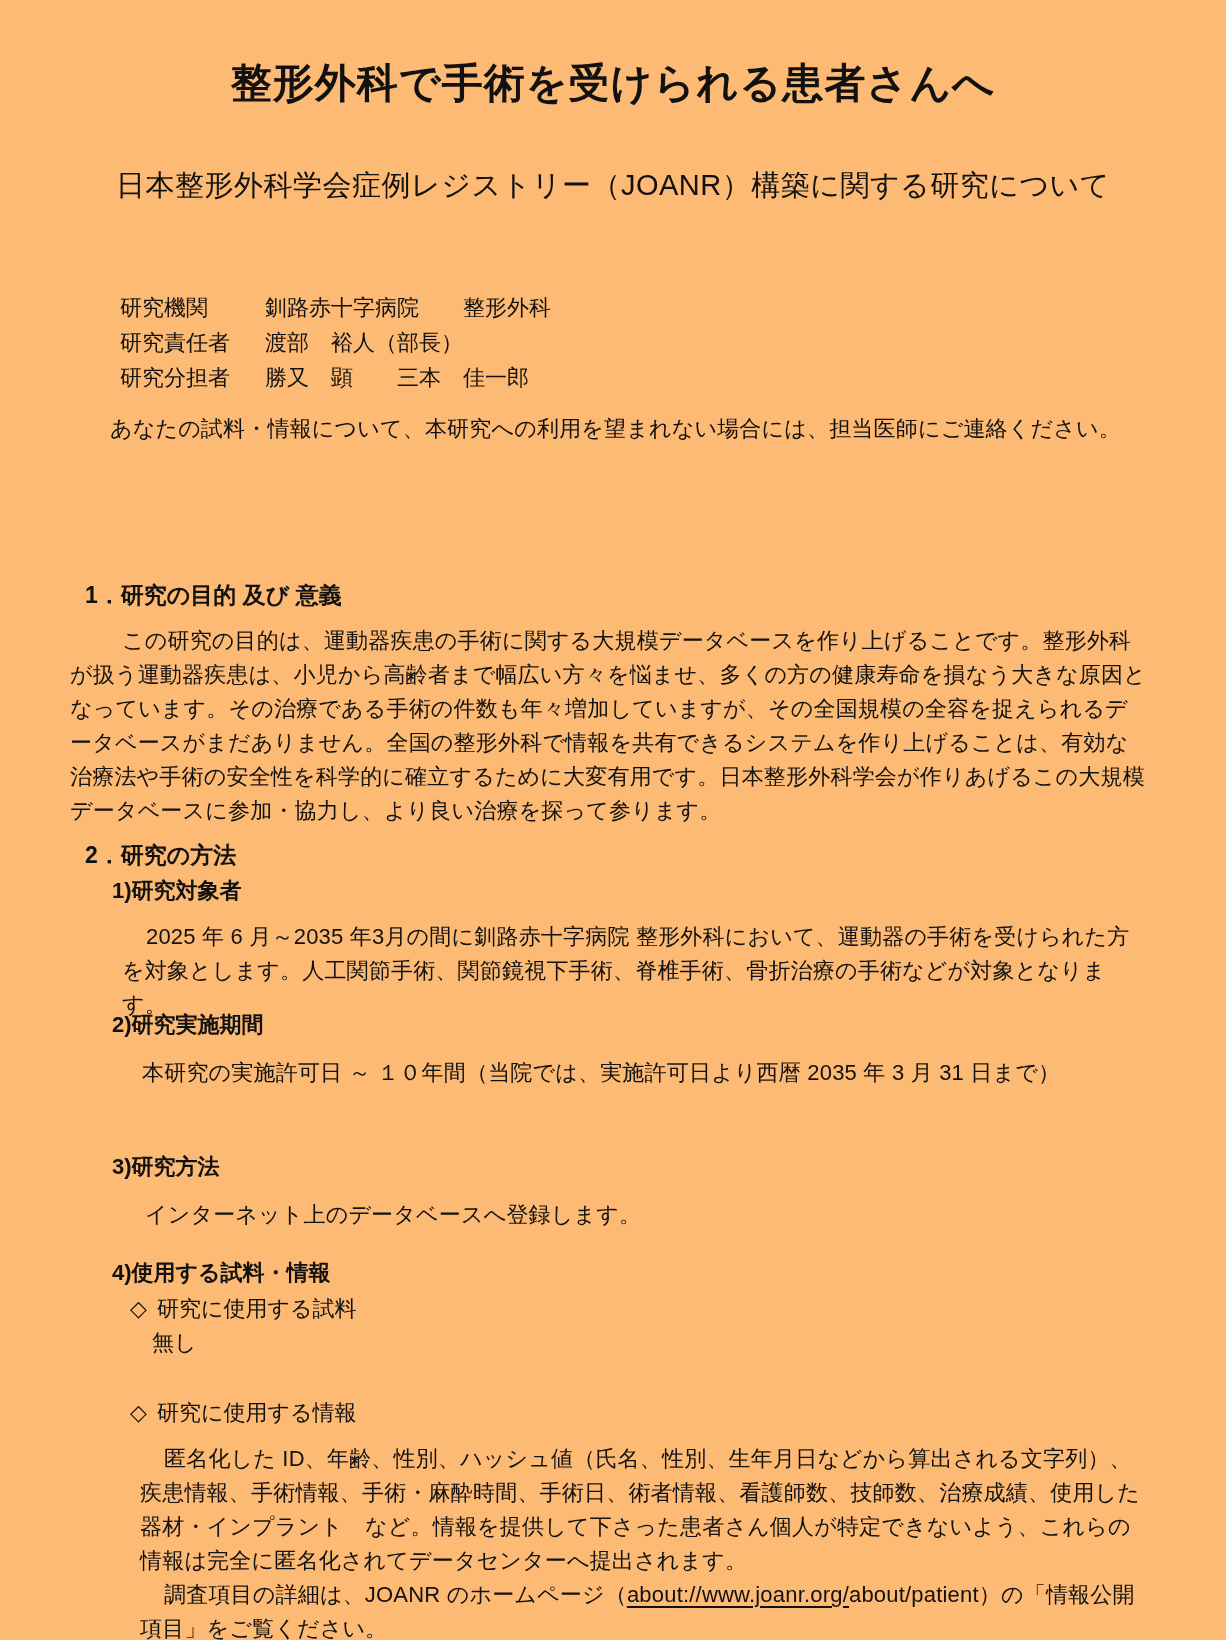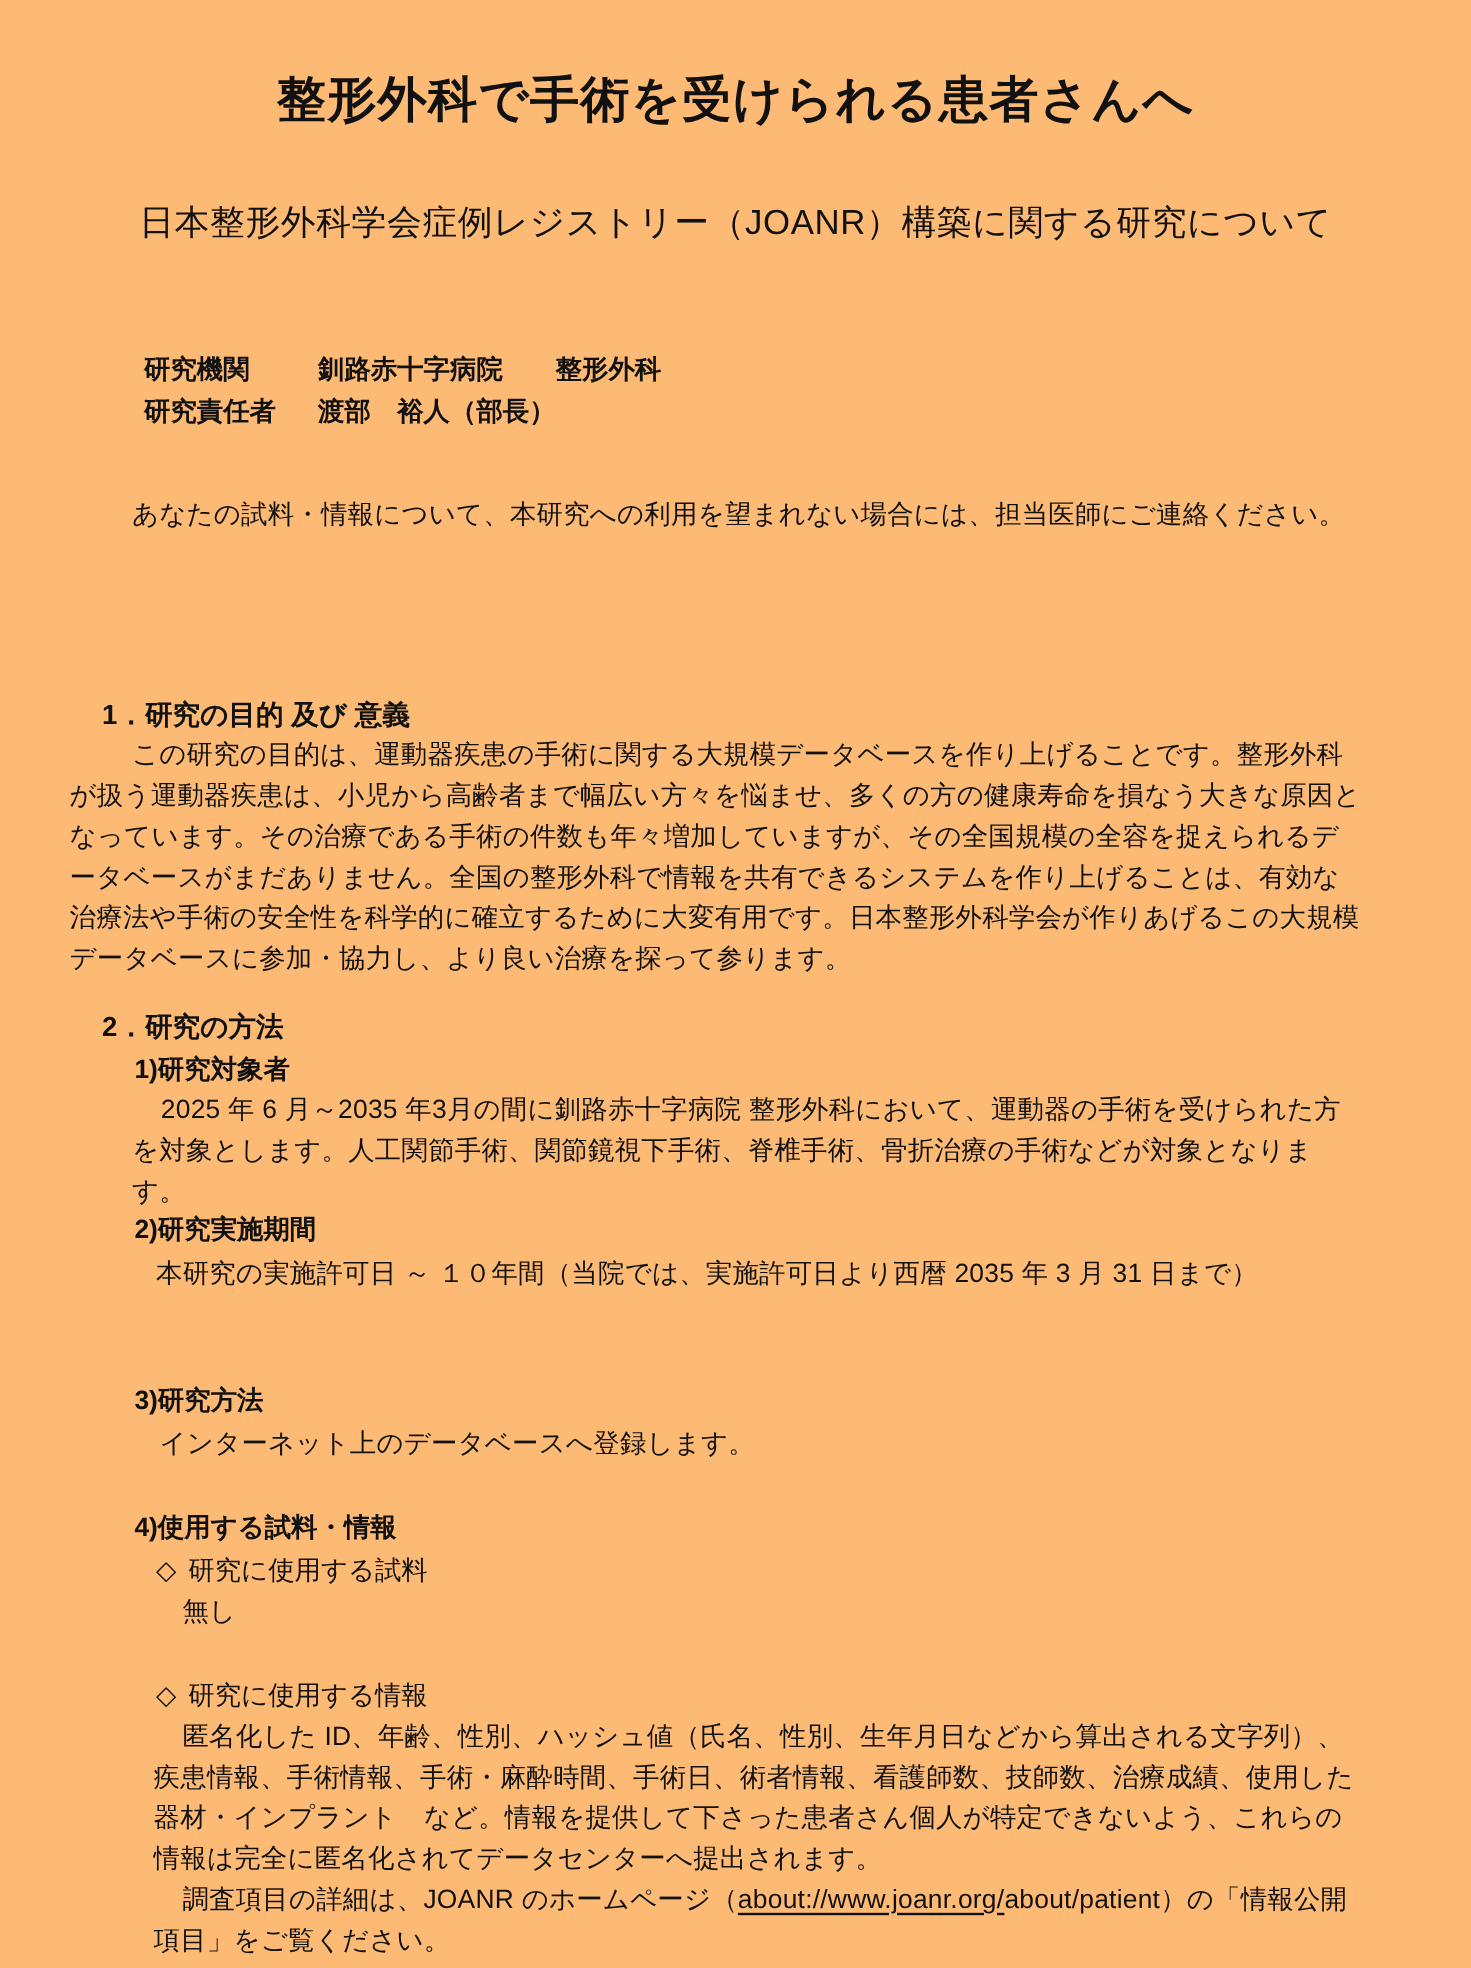--- a/index.html
+++ b/index.html
@@ -36,21 +36,21 @@
     font-weight: normal;
     letter-spacing: 0.5px;
   }
   .info-block {
     position: absolute;
     top: 290px;
     left: 120px;
     font-size: 22px;
     line-height: 35px;
   }
-  .info-row { display: flex; font-weight: bold; }
+  .info-row { display: flex; }
   .info-label { min-width: 145px; }
   .body-text {
     font-size: 22px;
     line-height: 34px;
     letter-spacing: 0.2px;
   }
   .intro {
     position: absolute;
     top: 412px;
     left: 58px;
@@ -116,39 +116,43 @@
     position: absolute;
     top: 1566px;
     left: 128px;
     width: 1010px;
   }
   .url-link {
     color: inherit;
     text-decoration: underline;
     text-underline-offset: 4px;
   }
-  p { margin: 0; }
+  p { margin: 12px; }
 </style>
 </head>
 <body>
 
 <div class="page">
 
   <div class="doc-title">整形外科で手術を受けられる患者さんへ</div>
 
   <div class="doc-subtitle">日本整形外科学会症例レジストリー（JOANR）構築に関する研究について</div>
 
   <div class="info-block">
     <div class="info-row">
       <span class="info-label">研究機関</span>
       <span class="info-value">釧路赤十字病院　　整形外科</span>
     </div>
     <div class="info-row">
       <span class="info-label">研究責任者</span>
       <span class="info-value">渡部　裕人（部長）</span>
+    </div>
+    <div class="info-row">
+      <span class="info-label">研究分担者</span>
+      <span class="info-value">勝又　顕　　三本　佳一郎</span>
     </div>
   </div>
 
   <div class="intro body-text">
     <p class="indent-2">あなたの試料・情報について、本研究への利用を望まれない場合には、担当医師にご連絡ください。</p>
   </div>
 
   <div class="sec-heading" style="top:580px;">1．研究の目的 及び 意義</div>
   <p class="s1-body body-text indent-2">この研究の目的は、運動器疾患の手術に関する大規模データベースを作り上げることです。整形外科が扱う運動器疾患は、小児から高齢者まで幅広い方々を悩ませ、多くの方の健康寿命を損なう大きな原因となっています。その治療である手術の件数も年々増加していますが、その全国規模の全容を捉えられるデータベースがまだありません。全国の整形外科で情報を共有できるシステムを作り上げることは、有効な治療法や手術の安全性を科学的に確立するために大変有用です。日本整形外科学会が作りあげるこの大規模データベースに参加・協力し、より良い治療を探って参ります。</p>
 

